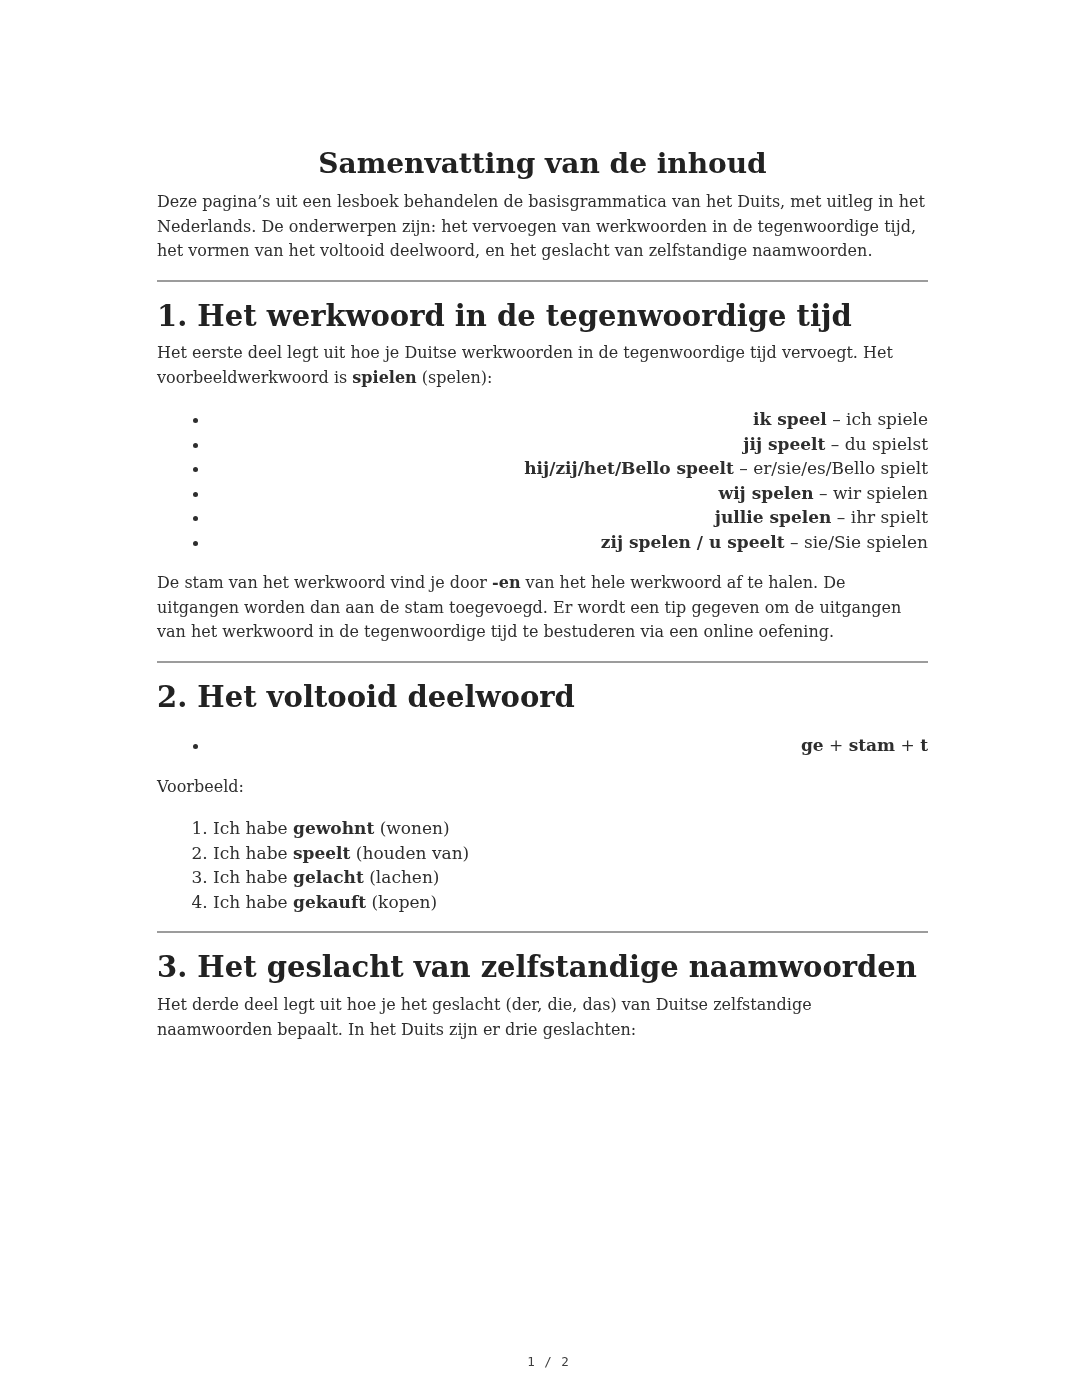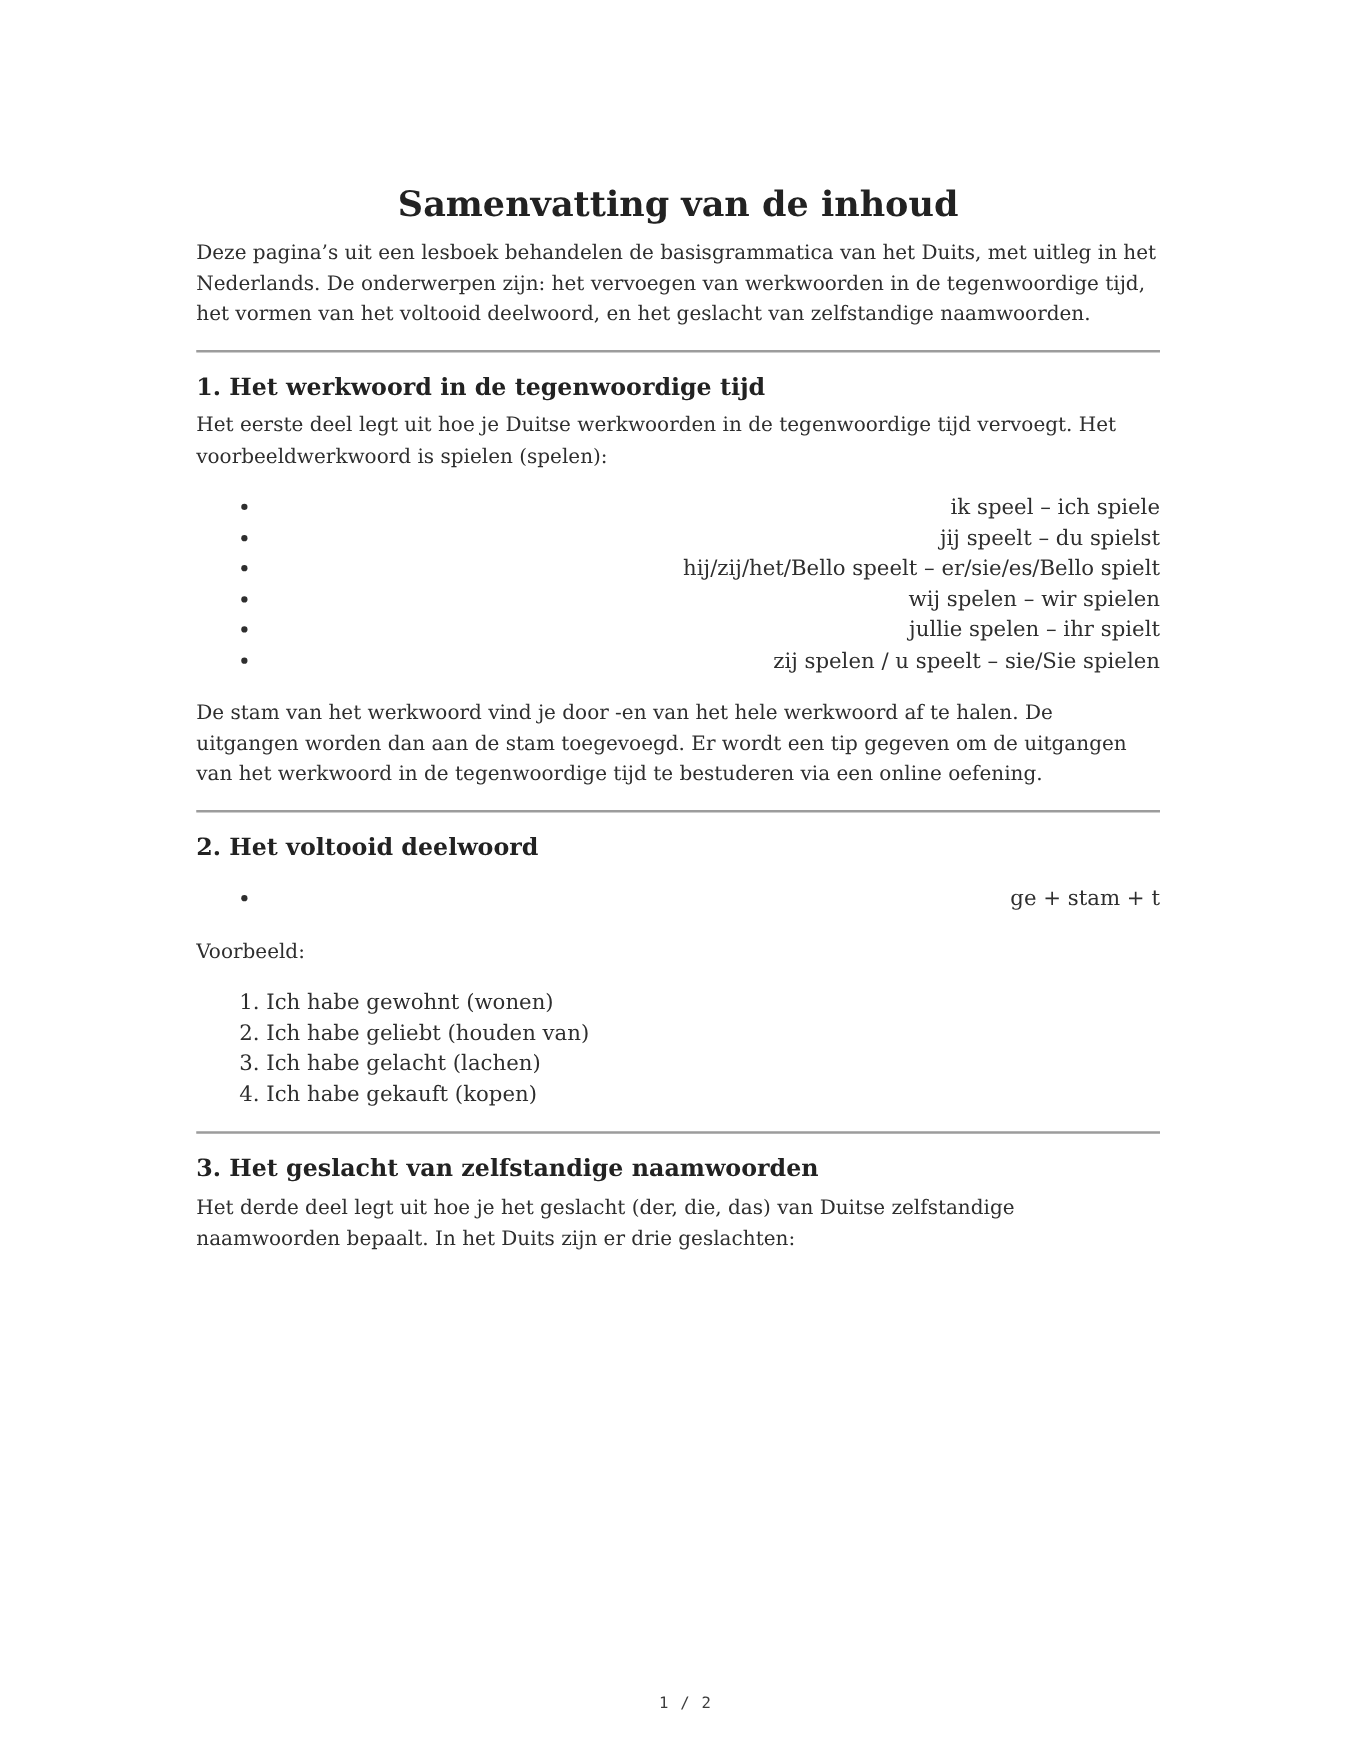--- a/index.html
+++ b/index.html
@@ -38,41 +38,41 @@
     font-size:16px;
     line-height:24.5px;
   }
   hr.section-rule{
     border:none;
     border-top:2px solid var(--rule-color);
     margin:16px 0 0 0;
   }
   h2.section-heading{
     margin:16px 0 6px 0;
-    font-size:19px;
+    font-size:29px;
     font-weight:700;
     line-height:1.3;
     color:var(--heading-color);
   }
   ul.doc-list{
     margin:17px 0;
     padding:0 0 0 53px;
     list-style:disc;
     text-align:right;
   }
   ol.doc-list{
     margin:17px 0;
     padding:0 0 0 56px;
     list-style:decimal;
   }
   .doc-list li{
     font-size:17px;
     line-height:24.5px;
   }
-  strong{font-weight:400;}
+  strong{font-weight:700;}
   .page-footer{
     position:absolute;
     left:17px;right:0;
     bottom:28px;
     text-align:center;
     font-family:"DejaVu Sans Mono","Liberation Mono",monospace;
     font-size:12.5px;
     color:#3c3c3c;
     letter-spacing:1px;
   }
@@ -106,21 +106,21 @@
     <hr class="section-rule">
 
     <section>
       <h2 class="section-heading">2. Het voltooid deelwoord</h2>
       <ul class="doc-list">
         <li><strong>ge</strong><span> + </span><strong>stam</strong><span> + </span><strong>t</strong></li>
       </ul>
       <p>Voorbeeld:</p>
       <ol class="doc-list">
         <li><span>Ich habe </span><strong>gewohnt</strong><span> (wonen)</span></li>
-        <li><span>Ich habe </span><strong>geliebt</strong><span> (houden van)</span></li>
+        <li><span>Ich habe </span><strong>speelt</strong><span> (houden van)</span></li>
         <li><span>Ich habe </span><strong>gelacht</strong><span> (lachen)</span></li>
         <li><span>Ich habe </span><strong>gekauft</strong><span> (kopen)</span></li>
       </ol>
     </section>
 
     <hr class="section-rule">
 
     <section>
       <h2 class="section-heading">3. Het geslacht van zelfstandige naamwoorden</h2>
       <p>Het derde deel legt uit hoe je het geslacht (der, die, das) van Duitse zelfstandige naamwoorden bepaalt. In het Duits zijn er drie geslachten:</p>

